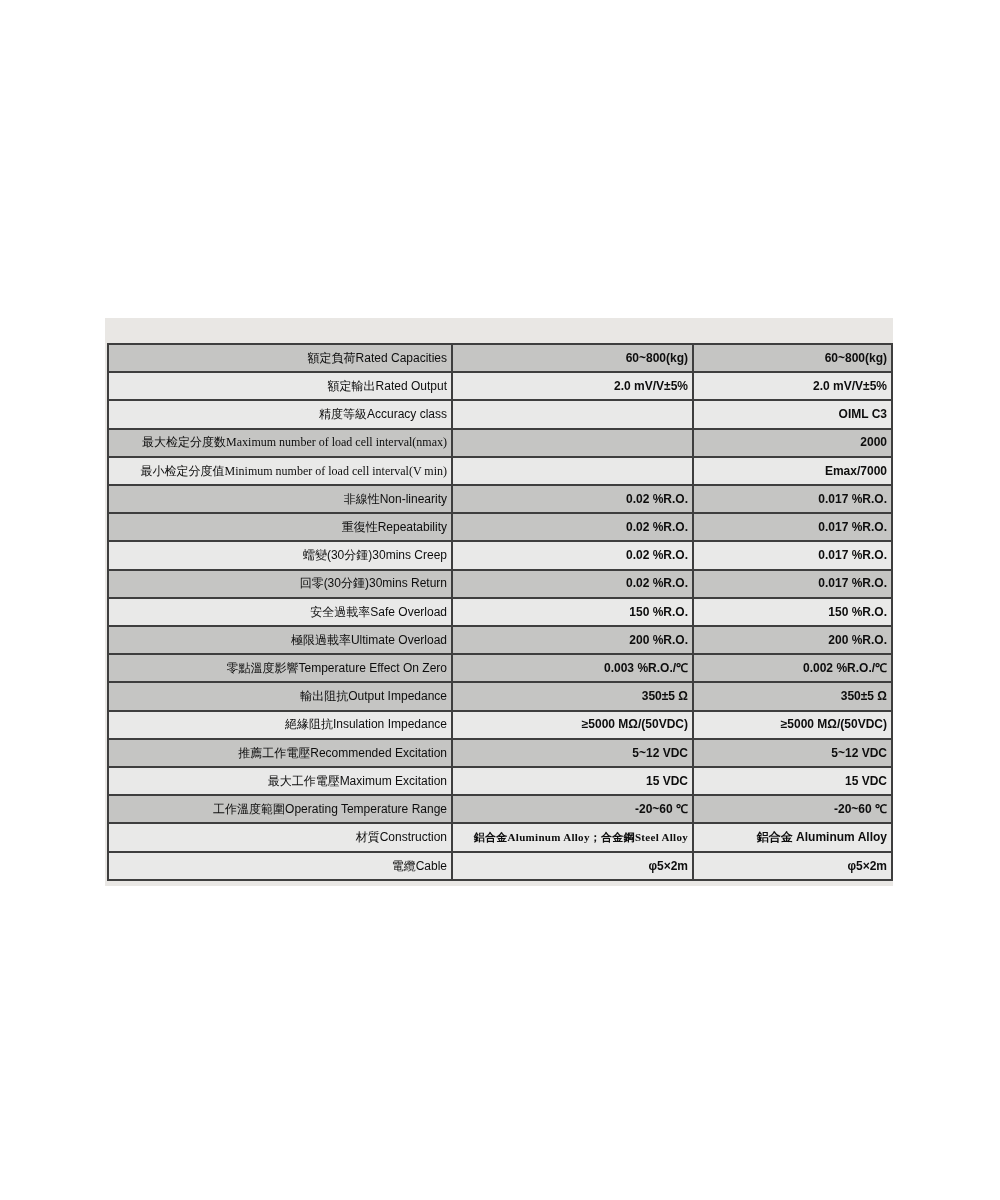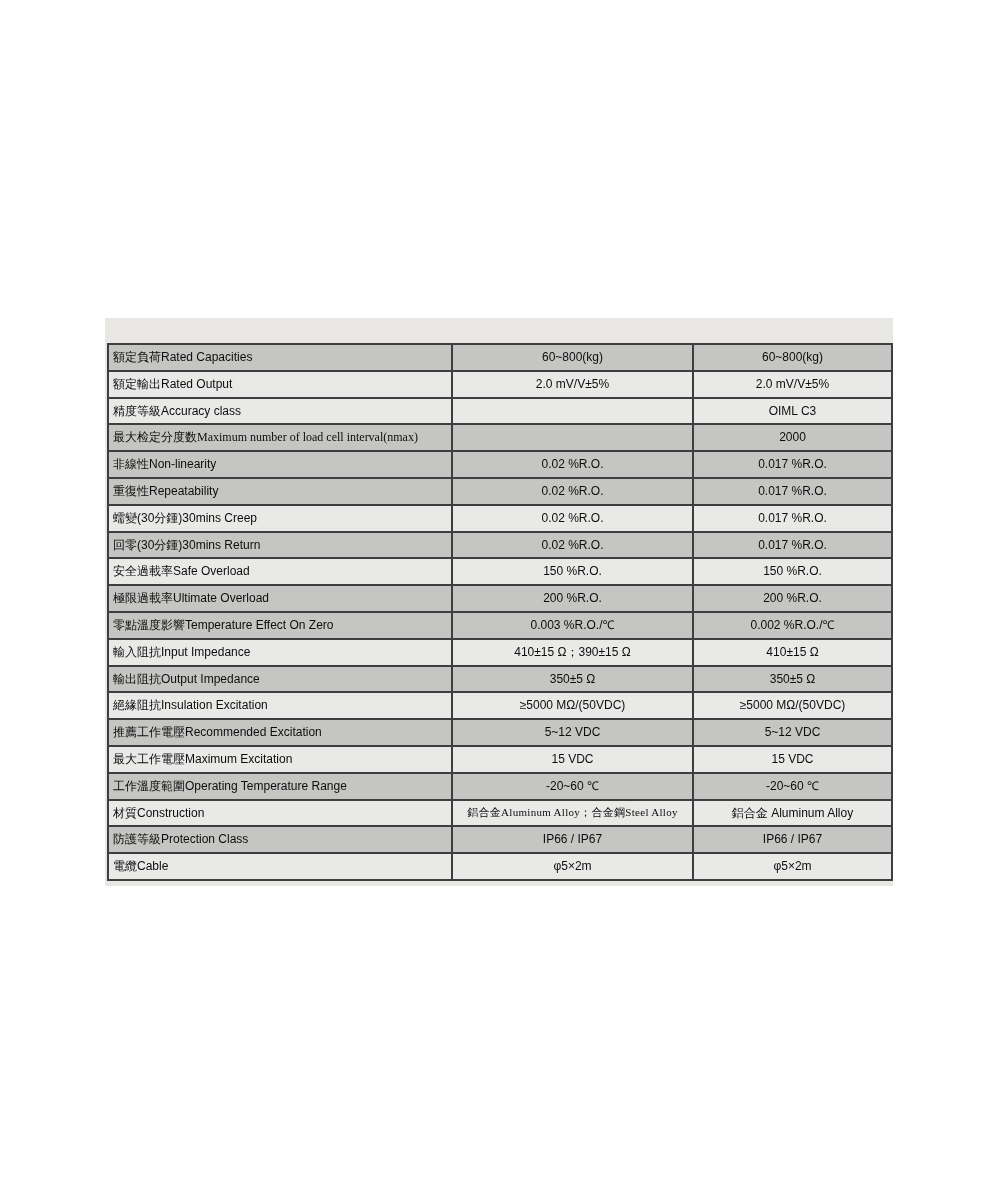--- a/index.html
+++ b/index.html
@@ -36,22 +36,22 @@
   table.spec td{
     border:2px solid var(--border);
     padding:0 4px;
     font-size:12px;
     line-height:1.05;
     white-space:nowrap;
     overflow:hidden;
     vertical-align:middle;
     color:var(--text);
   }
-  td.label{text-align:left;margin-left:28px;}
-  td.val{text-align:center;font-size:12.5px;}
+  td.label{text-align:right;margin-left:28px;}
+  td.val{text-align:right;font-size:12.5px;font-weight:bold;}
   tr.dark td{background:var(--row-dark);}
   tr.light td{background:var(--row-light);}
   .serif{font-family:"Liberation Serif", serif;font-size:11.5px;}
   td.val.serif{font-size:11px;letter-spacing:0.3px;}
 </style>
 </head>
 <body>
 
 <div class="panel">
   <table class="spec">
@@ -74,20 +74,25 @@
         <tr class="light">
           <td class="label">精度等級Accuracy class</td>
           <td class="val"></td>
           <td class="val">OIML C3</td>
         </tr>
         <tr class="dark">
           <td class="label serif">最大检定分度数Maximum number of load cell interval(nmax)</td>
           <td class="val"></td>
           <td class="val">2000</td>
         </tr>
+        <tr class="light">
+          <td class="label serif">最小检定分度值Minimum number of load cell interval(V min)</td>
+          <td class="val"></td>
+          <td class="val">Emax/7000</td>
+        </tr>
         <tr class="dark">
           <td class="label">非線性Non-linearity</td>
           <td class="val">0.02 %R.O.</td>
           <td class="val">0.017 %R.O.</td>
         </tr>
         <tr class="dark">
           <td class="label">重復性Repeatability</td>
           <td class="val">0.02 %R.O.</td>
           <td class="val">0.017 %R.O.</td>
         </tr>
@@ -109,32 +114,27 @@
         <tr class="dark">
           <td class="label">極限過載率Ultimate Overload</td>
           <td class="val">200 %R.O.</td>
           <td class="val">200 %R.O.</td>
         </tr>
         <tr class="dark">
           <td class="label">零點溫度影響Temperature Effect On Zero</td>
           <td class="val">0.003 %R.O./℃</td>
           <td class="val">0.002 %R.O./℃</td>
         </tr>
-        <tr class="light">
-          <td class="label">輸入阻抗Input Impedance</td>
-          <td class="val">410±15 Ω；390±15 Ω</td>
-          <td class="val">410±15 Ω</td>
-        </tr>
         <tr class="dark">
           <td class="label">輸出阻抗Output Impedance</td>
           <td class="val">350±5 Ω</td>
           <td class="val">350±5 Ω</td>
         </tr>
         <tr class="light">
-          <td class="label">絕緣阻抗Insulation Excitation</td>
+          <td class="label">絕緣阻抗Insulation Impedance</td>
           <td class="val">≥5000 MΩ/(50VDC)</td>
           <td class="val">≥5000 MΩ/(50VDC)</td>
         </tr>
         <tr class="dark">
           <td class="label">推薦工作電壓Recommended Excitation</td>
           <td class="val">5~12 VDC</td>
           <td class="val">5~12 VDC</td>
         </tr>
         <tr class="light">
           <td class="label">最大工作電壓Maximum Excitation</td>
@@ -144,25 +144,20 @@
         <tr class="dark">
           <td class="label">工作溫度範圍Operating Temperature Range</td>
           <td class="val">-20~60 ℃</td>
           <td class="val">-20~60 ℃</td>
         </tr>
         <tr class="light">
           <td class="label">材質Construction</td>
           <td class="val serif">鋁合金Aluminum Alloy；合金鋼Steel Alloy</td>
           <td class="val">鋁合金 Aluminum Alloy</td>
         </tr>
-        <tr class="dark">
-          <td class="label">防護等級Protection Class</td>
-          <td class="val">IP66 / IP67</td>
-          <td class="val">IP66 / IP67</td>
-        </tr>
         <tr class="light">
           <td class="label">電纜Cable</td>
           <td class="val">φ5×2m</td>
           <td class="val">φ5×2m</td>
         </tr>
       </tbody>
   </table>
 </div>
 
 </body></html>

